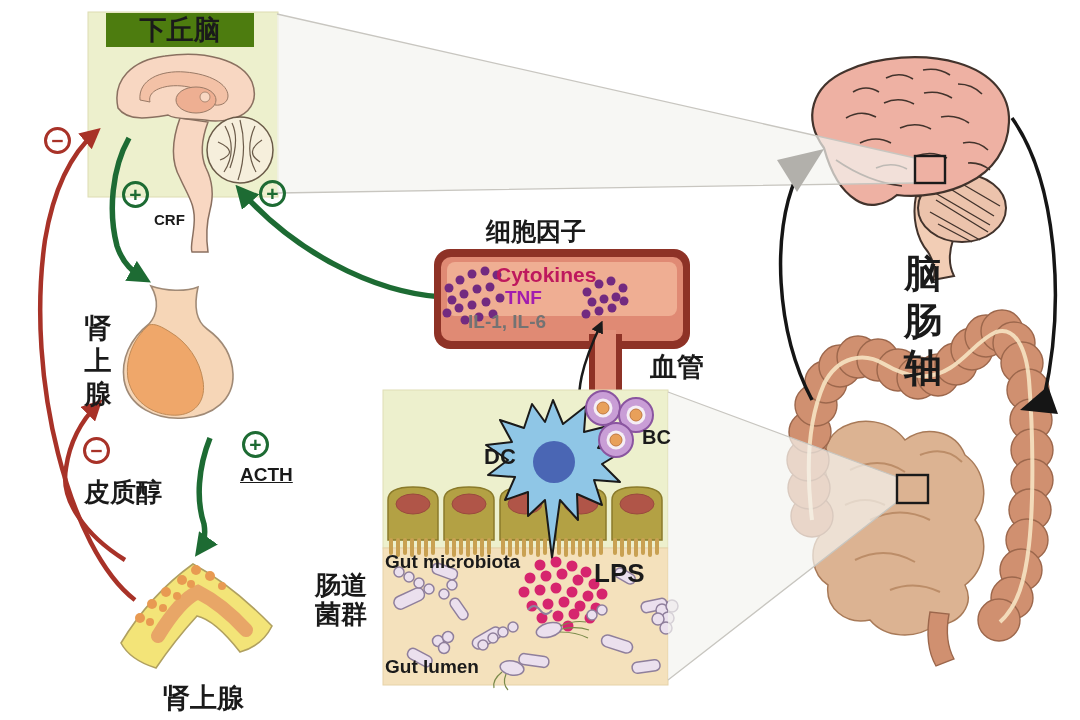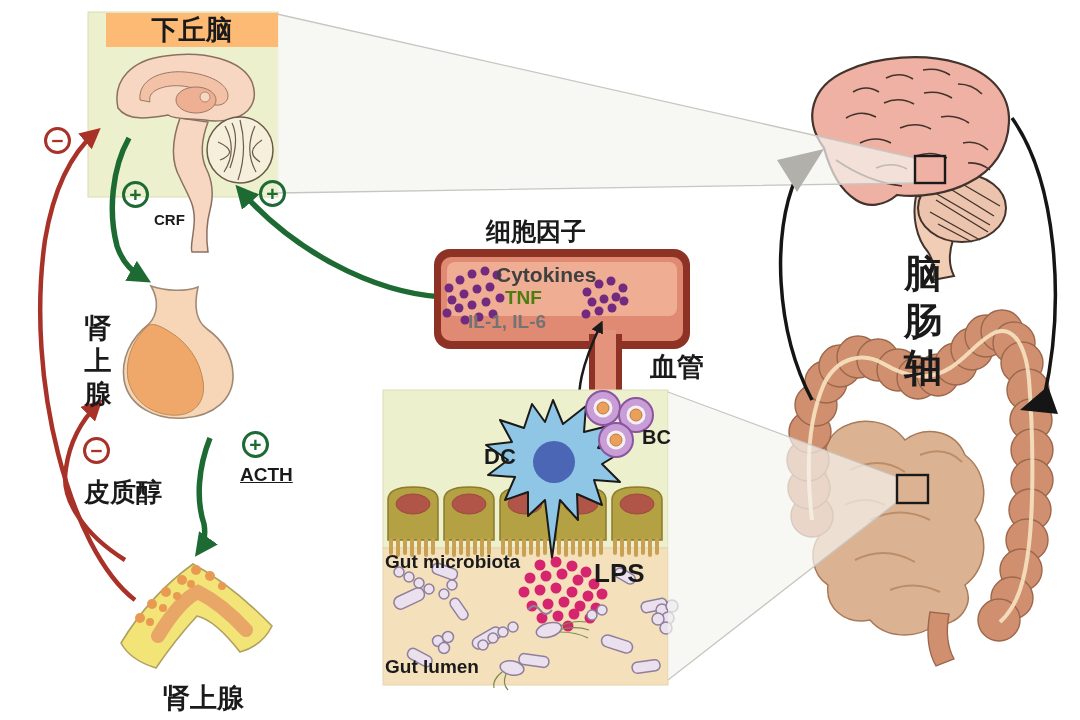--- a/index.html
+++ b/index.html
@@ -1,31 +1,31 @@
 <!DOCTYPE html>
 <html><head>
 <meta charset="utf-8">
 <style>
   html,body{margin:0;padding:0;background:#fff;}
   .canvas{position:relative;width:1080px;height:720px;background:#fff;overflow:hidden;
           font-family:"Liberation Sans",sans-serif;color:#1a1a1a;}
   .art{position:absolute;left:0;top:0;z-index:1;}
   .lbl{position:absolute;z-index:3;font-weight:700;white-space:nowrap;line-height:1.1;}
   .title{left:0;right:0;top:8px;text-align:center;font-size:31px;color:#2323bb;letter-spacing:1px;}
-  .hypo-strip{left:106px;top:13px;width:172px;height:34px;background:#fdba74;text-align:center;
+  .hypo-strip{left:106px;top:13px;width:148px;height:34px;background:#4d7c0f;text-align:center;
               font-size:27px;line-height:34px;}
   .vcol{display:flex;flex-direction:column;align-items:center;}
   .side-gland{left:82px;top:312px;width:32px;font-size:27px;line-height:33px;}
   .crf{left:138px;top:212px;font-size:15px;margin-left:16px;}
   .acth{left:240px;top:465px;font-size:19px;text-decoration:underline;}
   .cortisol{left:84px;top:478px;font-size:26px;}
   .adrenal{left:163px;top:684px;font-size:27px;}
   .cyto-cn{left:486px;top:218px;font-size:25px;}
-  .cyto-en{left:496px;top:263px;font-size:21px;color:#404040;}
-  .tnf{left:505px;top:288px;font-size:19px;color:#4d7c0f;}
+  .cyto-en{left:496px;top:263px;font-size:21px;color:#be185d;}
+  .tnf{left:505px;top:288px;font-size:19px;color:#a21caf;}
   .il{left:468px;top:312px;font-size:19px;color:#737373;}
   .vessel-cn{left:650px;top:353px;font-size:27px;}
   .dc{left:484px;top:445px;font-size:22px;}
   .bc{left:642px;top:426px;font-size:20px;}
   .micro-cn{left:314px;top:571px;width:54px;font-size:26px;line-height:29px;text-align:center;}
   .micro-en{left:385px;top:552px;font-size:19px;}
   .lps{left:594px;top:559px;font-size:26px;}
   .lumen{left:385px;top:645px;font-size:19px;margin-top:12px;}
   .axis-col{left:899px;top:251px;width:48px;font-size:38px;line-height:47px;text-align:center;}
   .watermark{left:893px;top:666px;font-size:28px;color:#9f9f9f;
@@ -352,20 +352,24 @@
 </div>
 <div class="lbl cortisol">皮质醇</div>
 <div class="lbl adrenal">肾上腺</div>
 <div class="lbl cyto-cn">细胞因子</div>
 <div class="lbl cyto-en">Cytokines</div>
 <div class="lbl tnf">TNF</div>
 <div class="lbl il">IL-1, IL-6</div>
 <div class="lbl vessel-cn">血管</div>
 <div class="lbl dc">DC</div>
 <div class="lbl bc">BC</div>
+<div class="lbl micro-cn vcol">
+  <span>肠道</span>
+  <span>菌群</span>
+</div>
 <div class="lbl micro-en">Gut microbiota</div>
 <div class="lbl lps">LPS</div>
 <div class="lbl lumen">Gut lumen</div>
 <div class="lbl axis-col vcol">
   <span>脑</span>
   <span>肠</span>
   <span>轴</span>
 </div>
 
 <div class="badge minus" style="left:44px;top:127px;">−</div>

